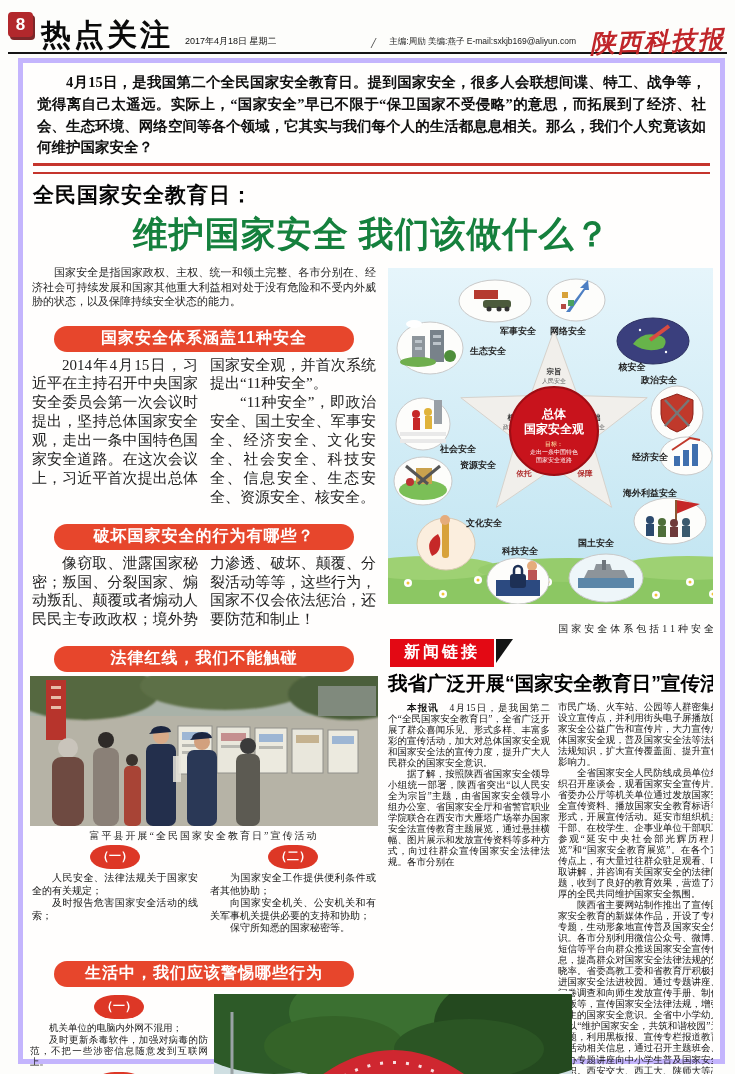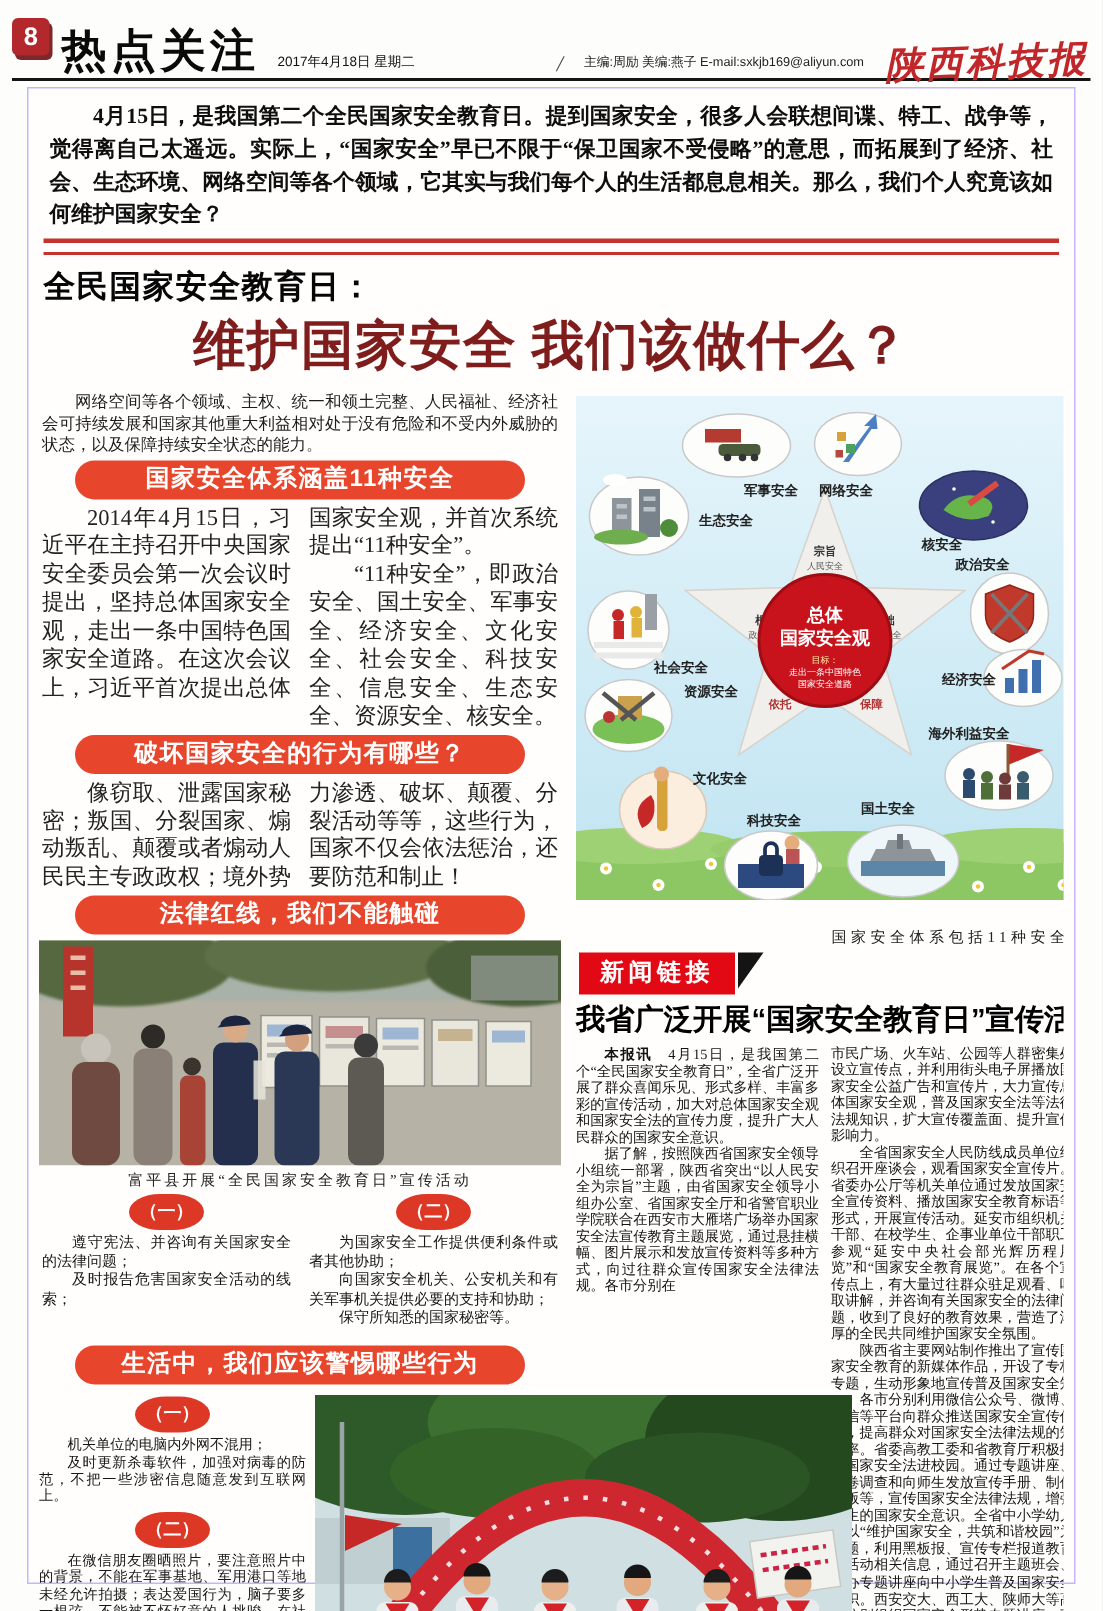--- a/index.html
+++ b/index.html
@@ -13,33 +13,33 @@
       box-shadow:2px 3px 0 rgba(110,16,18,.9);align-self:flex-start;margin-top:2px;}
   .hd-section{font:900 30px "Liberation Sans","DejaVu Sans",sans-serif;letter-spacing:3px;line-height:1;
       margin:0 0 2px 8px;color:#0a0a0a;}
   .hd-date{font:9px "Liberation Sans","DejaVu Sans",sans-serif;color:#111;margin:0 0 4px 12px;}
   .hd-fill{flex:1;}
   .hd-slash{font:italic 15px "Liberation Serif",serif;color:#444;margin:0 14px 0 0;}
   .hd-editors{font:8.5px "Liberation Sans","DejaVu Sans",sans-serif;color:#222;margin:0 10px 4px 0;}
   .hd-masthead{font:bold italic 25px "Liberation Serif","DejaVu Serif",serif;color:#c0262a;
       letter-spacing:2px;margin:0 2px -6px 4px;transform:rotate(-2deg);}
   
-  .frame{position:absolute;left:18px;top:58px;width:697px;height:996px;border:1px solid #c4b5fd;background:#fffefd;}
+  .frame{position:absolute;left:18px;top:58px;width:697px;height:996px;border:5px solid #c4b5fd;background:#fffefd;}
   .intro{margin:9px 14px 4px;font-size:14.5px;font-weight:bold;line-height:1.5;
       text-align:justify;text-indent:2em;color:#0e0e0e;}
   .red-rule{margin:3px 10px 0;height:6px;border-top:3px solid #c5342c;border-bottom:2px solid #c5342c;}
   .kicker{margin:7px 0 0 10px;font:bold 21px "Liberation Sans","DejaVu Sans",sans-serif;letter-spacing:1px;color:#060606;}
-  .title{margin:2px 0 7px;text-align:center;font-weight:bold;font-size:35px;letter-spacing:1px;color:#7f1d1d;
+  .title{margin:2px 0 7px;text-align:center;font-weight:bold;font-size:35px;letter-spacing:1px;color:#15803d;
       font-family:"Liberation Serif","DejaVu Serif",serif;}
   .cols{position:relative;height:856px;margin:0 7px;overflow:hidden;}
   .left-col{position:absolute;left:0;top:0;width:348px;}
   .right-col{position:absolute;left:358px;top:0;width:333px;}
   
   .fpara{margin:0 2px 2px;font-size:11px;line-height:1.32;text-align:justify;text-indent:2em;color:#1d1d1d;}
-  .banner{width:300px;margin:2px auto 4px;background:#e7462c;color:#fff;text-align:center;
+  .banner{width:300px;margin:17px auto 4px;background:#e7462c;color:#fff;text-align:center;
       font:bold 16px "Liberation Sans","DejaVu Sans",sans-serif;letter-spacing:1px;padding:2px 0 3px;border-radius:15px;}
   .twocol{column-count:2;column-gap:12px;margin:1px 2px 0;}
   .twocol p{margin:0;font-size:15px;line-height:1.26;text-align:justify;text-indent:2em;color:#222;}
   .photo{display:block;margin:3px 0 0;}
   .photocap{text-align:center;font-size:10px;letter-spacing:2px;color:#222;margin:3px 0 1px;}
   .duties{display:flex;gap:12px;margin:1px 2px 0;height:100px;overflow:hidden;}
   .duty{flex:1;}
   .balloon{display:block;width:50px;margin:1px auto 3px;background:#dd3726;color:#fff;text-align:center;
       font:bold 12px "Liberation Sans","DejaVu Sans",sans-serif;border-radius:50%/60%;padding:3px 0 4px;}
   .duty p{margin:0;font-family:"Liberation Sans","DejaVu Sans",sans-serif;font-size:10px;line-height:1.25;
@@ -82,21 +82,21 @@
   <div class="frame">
 
     <p class="intro">4月15日，是我国第二个全民国家安全教育日。提到国家安全，很多人会联想间谍、特工、战争等，觉得离自己太遥远。实际上，“国家安全”早已不限于“保卫国家不受侵略”的意思，而拓展到了经济、社会、生态环境、网络空间等各个领域，它其实与我们每个人的生活都息息相关。那么，我们个人究竟该如何维护国家安全？</p>
     <div class="red-rule"></div>
     <div class="kicker">全民国家安全教育日：</div>
     <h1 class="title">维护国家安全  我们该做什么？</h1>
 
     <div class="cols">
 
       <div class="left-col">
-        <p class="fpara">网络空间等各个领域、主权、统一和领土完整、人民福祉、经济社会可持续发展和国家其他重大利益相对处于没有危险和不受内外威胁的状态，以及保障持续安全状态的能力。</p>
+        <p class="fpara">国家安全是指国家政权、主权、统一和领土完整、各市分别在、经济社会可持续发展和国家其他重大利益相对处于没有危险和不受内外威胁的状态，以及保障持续安全状态的能力。</p>
 
         <div class="banner">国家安全体系涵盖11种安全</div>
         <div class="twocol">
           <p>2014年4月15日，习近平在主持召开中央国家安全委员会第一次会议时提出，坚持总体国家安全观，走出一条中国特色国家安全道路。在这次会议上，习近平首次提出总体国家安全观，并首次系统提出“11种安全”。</p>
           <p>“11种安全”，即政治安全、国土安全、军事安全、经济安全、文化安全、社会安全、科技安全、信息安全、生态安全、资源安全、核安全。</p>
         </div>
 
         <div class="banner">破坏国家安全的行为有哪些？</div>
         <div class="twocol">
           <p>像窃取、泄露国家秘密；叛国、分裂国家、煽动叛乱、颠覆或者煽动人民民主专政政权；境外势力渗透、破坏、颠覆、分裂活动等等，这些行为，国家不仅会依法惩治，还要防范和制止！</p>
@@ -168,21 +168,21 @@
           <g>
             <circle cx="218" cy="70" r="8" fill="#3b3b3b"></circle>
             <rect x="206" y="78" width="24" height="72" rx="7" fill="#5c5a52"></rect>
           </g>
         </svg>
         <div class="photocap">富平县开展“全民国家安全教育日”宣传活动</div>
 
         <div class="duties">
           <div class="duty">
             <span class="balloon">（一）</span>
-            <p>遵守宪法、并咨询有关国家安全的法律问题；</p>
+            <p>人民安全、法律法规关于国家安全的有关规定；</p>
             <p>及时报告危害国家安全活动的线索；</p>
           </div>
           <div class="duty">
             <span class="balloon">（二）</span>
             <p>为国家安全工作提供便利条件或者其他协助；</p>
             <p>向国家安全机关、公安机关和有关军事机关提供必要的支持和协助；</p>
             <p>保守所知悉的国家秘密等。</p>
           </div>
         </div>
 

